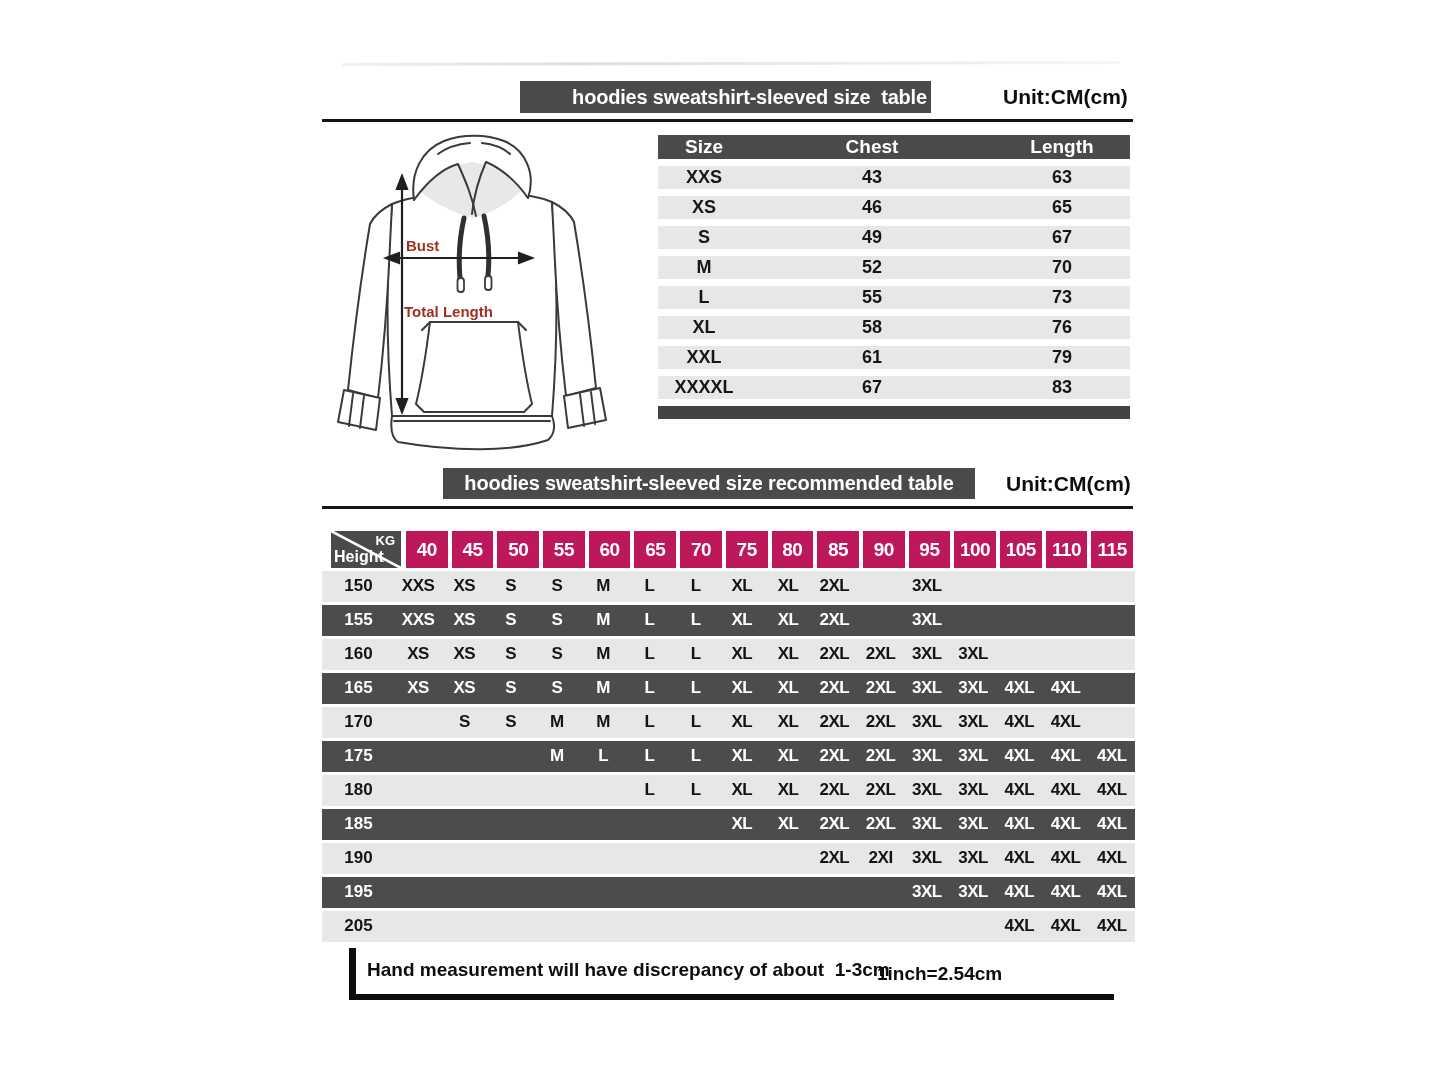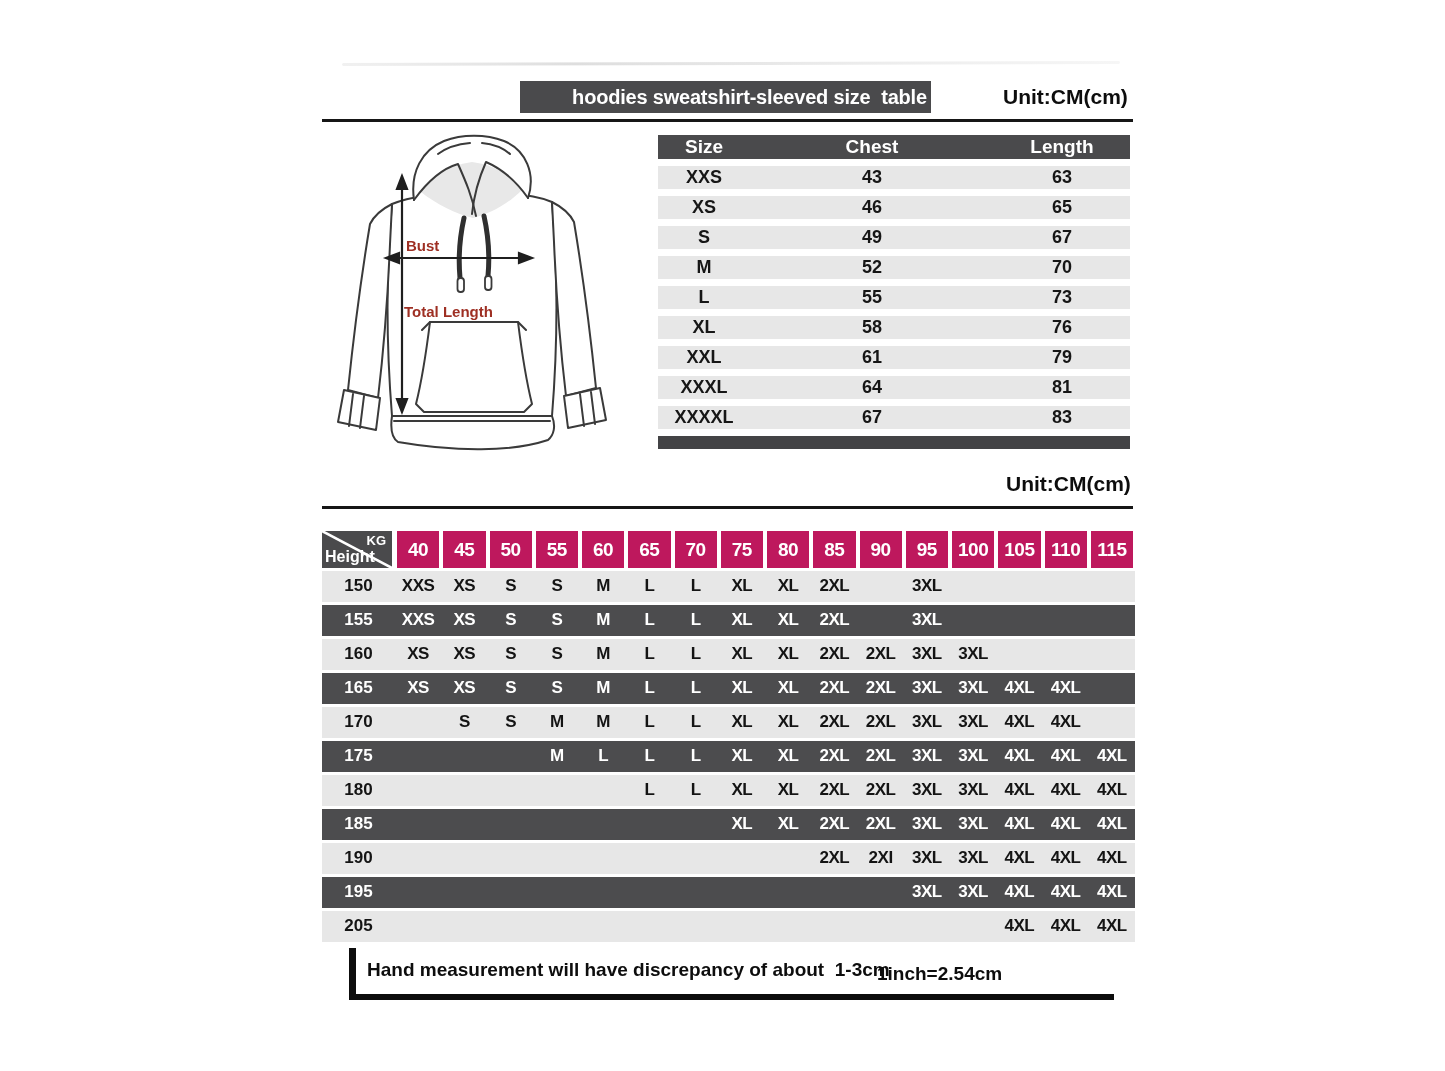--- a/index.html
+++ b/index.html
@@ -35,21 +35,21 @@
   .st-h { display:grid; grid-template-columns:92px 244px 136px; height:24px;
     background:#4a4a4c; color:#fff; }
   .st-hcell { line-height:24px; text-align:center; font-size:19px; }
   .st-row { display:grid; grid-template-columns:92px 244px 136px; height:23px;
     margin-top:7px; background:#e7e7e7; }
   .st-cell { line-height:23px; text-align:center; font-size:18px; color:#161616; }
   .st-bar { height:13px; margin-top:7px; background:#434345; }
 
   
   .matrix { position:absolute; left:322px; top:531px; width:813px; }
-  .mx-h { display:grid; grid-template-columns:73px repeat(16,1fr); height:37px; }
+  .mx-h { display:grid; grid-template-columns:73px repeat(16,1fr); height:37px;margin-left:9px; }
   .mx-corner { position:relative; background:#4a4a4c; margin-right:3px; }
   .mx-corner svg { position:absolute; inset:0; width:100%; height:100%; }
   .ck { position:absolute; top:2px; right:6px; font-size:13px; color:#fff; }
   .ch { position:absolute; bottom:2px; left:3px; font-size:16px; color:#fff; }
   .mx-w { background:#be185d; margin:0 2px; color:#fff; font-size:19px;
     line-height:37px; text-align:center; letter-spacing:-0.5px; }
   .mx-row { display:grid; grid-template-columns:73px repeat(16,1fr);
     height:31px; margin-top:3px; }
   .mx-row.light { background:#e7e7e7; color:#141414; }
   .mx-row.dark  { background:#4c4c4e; color:#ffffff; }
@@ -155,33 +155,31 @@
           <div class="st-cell">XL</div>
           <div class="st-cell">58</div>
           <div class="st-cell">76</div>
         </div>
         <div class="st-row">
           <div class="st-cell">XXL</div>
           <div class="st-cell">61</div>
           <div class="st-cell">79</div>
         </div>
         <div class="st-row">
-          <div class="st-cell">XXXL</div>
-          <div class="st-cell">64</div>
-          <div class="st-cell">81</div>
-        </div>
-        <div class="st-row">
           <div class="st-cell">XXXXL</div>
           <div class="st-cell">67</div>
           <div class="st-cell">83</div>
         </div>
       </div>
     <div class="st-bar"></div>
   </div>
 
+  <div class="title-bar t2">
+    <span>hoodies sweatshirt-sleeved size recommended table</span>
+  </div>
   <div class="unit u2">Unit:CM(cm)</div>
   <div class="hline l2"></div>
 
   <div class="matrix">
     <div class="mx-h" id="mx-header">
       <div class="mx-corner">
         <svg viewBox="0 0 73 37" preserveAspectRatio="none">
           <line x1="0" y1="0" x2="73" y2="37" stroke="#ffffff" stroke-width="2.6"></line>
         </svg>
         <span class="ck">KG</span>

